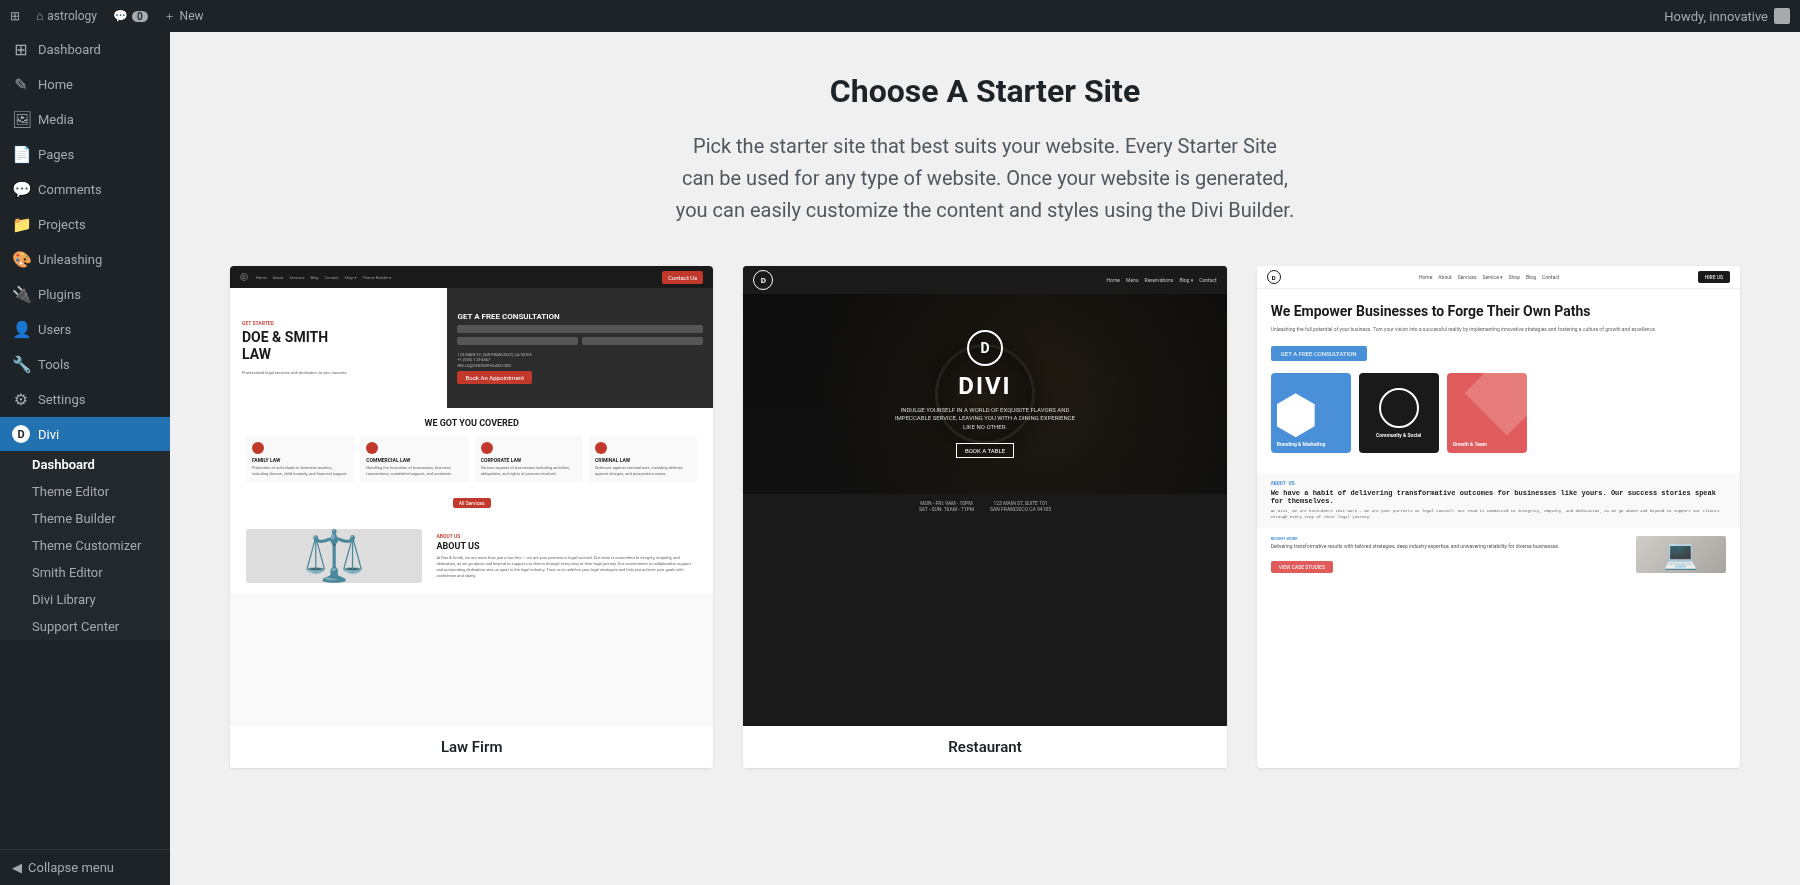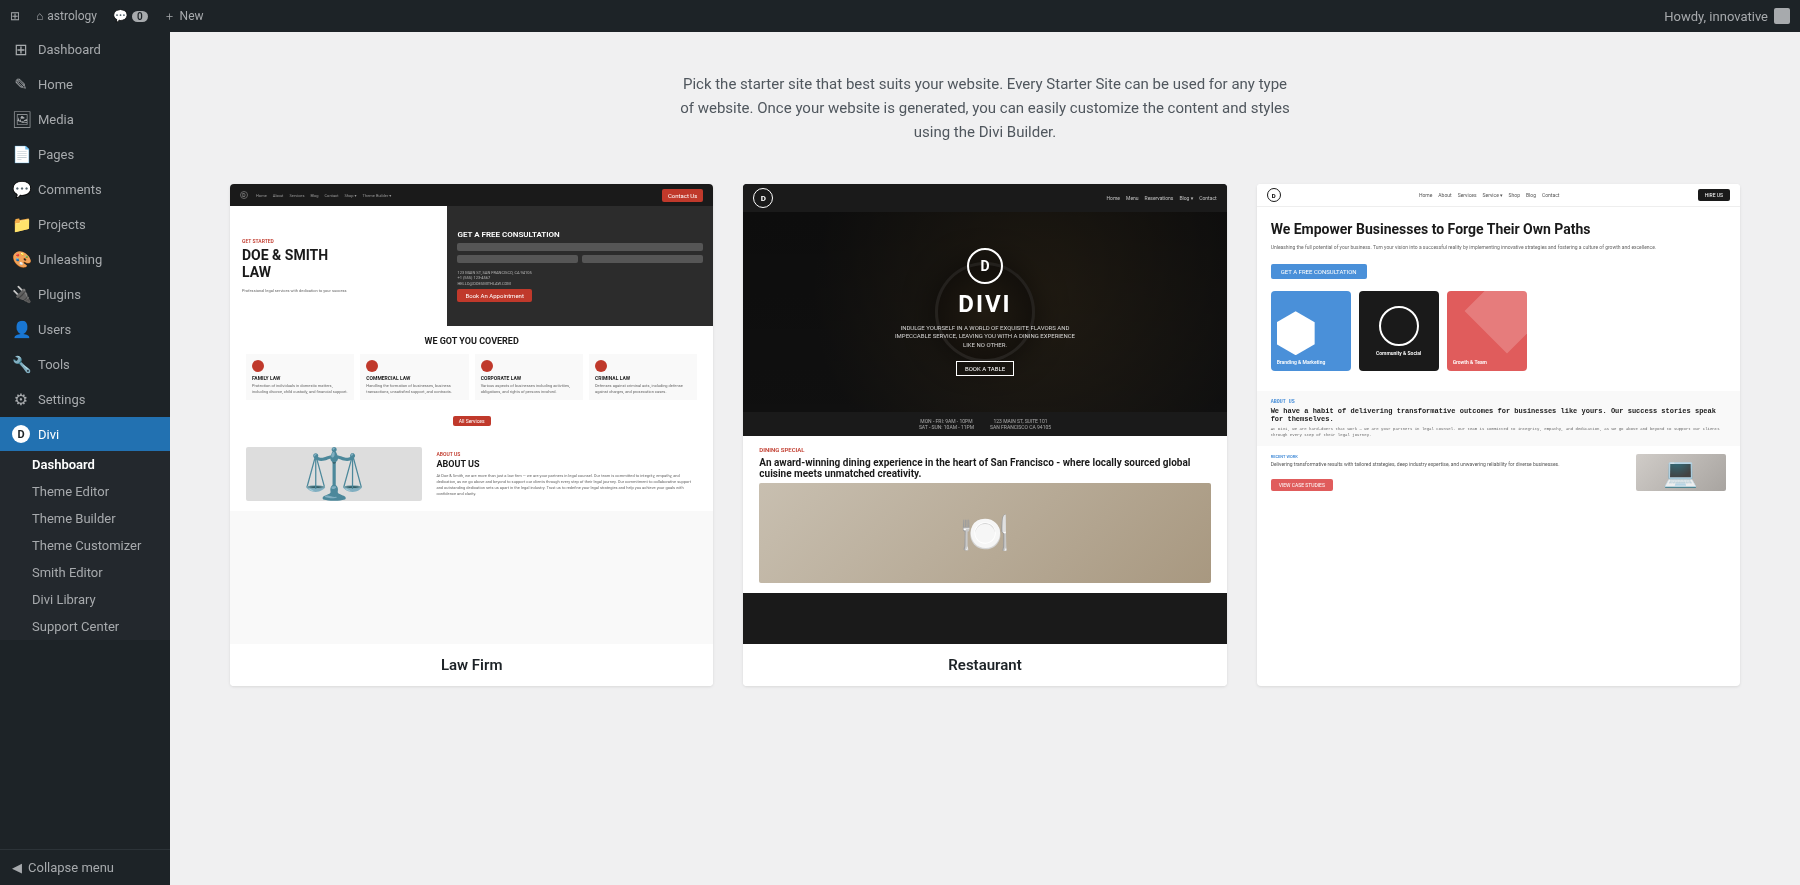--- a/index.html
+++ b/index.html
@@ -90,21 +90,21 @@
 
     .page-title {
       font-size: 32px;
       font-weight: 700;
       color: #1d2327;
       text-align: center;
       margin-bottom: 20px;
     }
 
     .page-subtitle {
-      font-size: 15px;
+      font-size: 20px;
       color: #50575e;
       text-align: center;
       max-width: 620px;
       margin: 0 auto 40px;
       line-height: 1.6;
     }
 
     .starter-grid {
       display: grid;
       grid-template-columns: repeat(3, 1fr);
@@ -351,20 +351,21 @@
     <div class="submenu-item">Support Center</div>
   </div>
 
   <div class="collapse-menu">
     <span>◀</span>
     <span>Collapse menu</span>
   </div>
 </div>
 
 <div id="main">
+  <h1 class="page-title">Choose A Starter Site</h1>
   <p class="page-subtitle">Pick the starter site that best suits your website. Every Starter Site can be used for any type of website. Once your website is generated, you can easily customize the content and styles using the Divi Builder.</p>
 
   <div class="starter-grid">
 
     <div class="starter-card">
       <div class="card-preview law-preview">
 
         <div class="law-top-bar">
           <div style="display:flex;align-items:center;gap:8px;flex:1;">
             <div style="width:8px;height:8px;border-radius:50%;border:1px solid #666;display:flex;align-items:center;justify-content:center;font-size:5px;color:#aaa;">D</div>
@@ -470,27 +471,20 @@
               <div class="rest-book-btn">BOOK A TABLE</div>
             </div>
           </div>
         </div>
 
         <div class="rest-info-bar">
           <div class="rest-info-item">MON - FRI: 9AM - 10PM<br>SAT - SUN: 10AM - 11PM</div>
           <div class="rest-info-item">123 MAIN ST, SUITE 101<br>SAN FRANCISCO CA 94105</div>
         </div>
 
-        <div class="rest-content-area">
-          <div class="rest-category">DINING SPECIAL</div>
-          <div class="rest-desc-title">An award-winning dining experience in the heart of San Francisco - where locally sourced global cuisine meets unmatched creativity.</div>
-          <div class="rest-food-img">
-            <div style="width:100%;height:100%;background:linear-gradient(135deg,#c8bfb0,#a89880);display:flex;align-items:center;justify-content:center;font-size:40px;">🍽️</div>
-          </div>
-        </div>
       </div>
       <div class="card-label">Restaurant</div>
     </div>
 
     <div class="starter-card">
       <div class="card-preview cons-preview">
 
         <div class="cons-top-nav">
           <div class="cons-nav-logo">
             <div class="cons-logo-circle">D</div>

